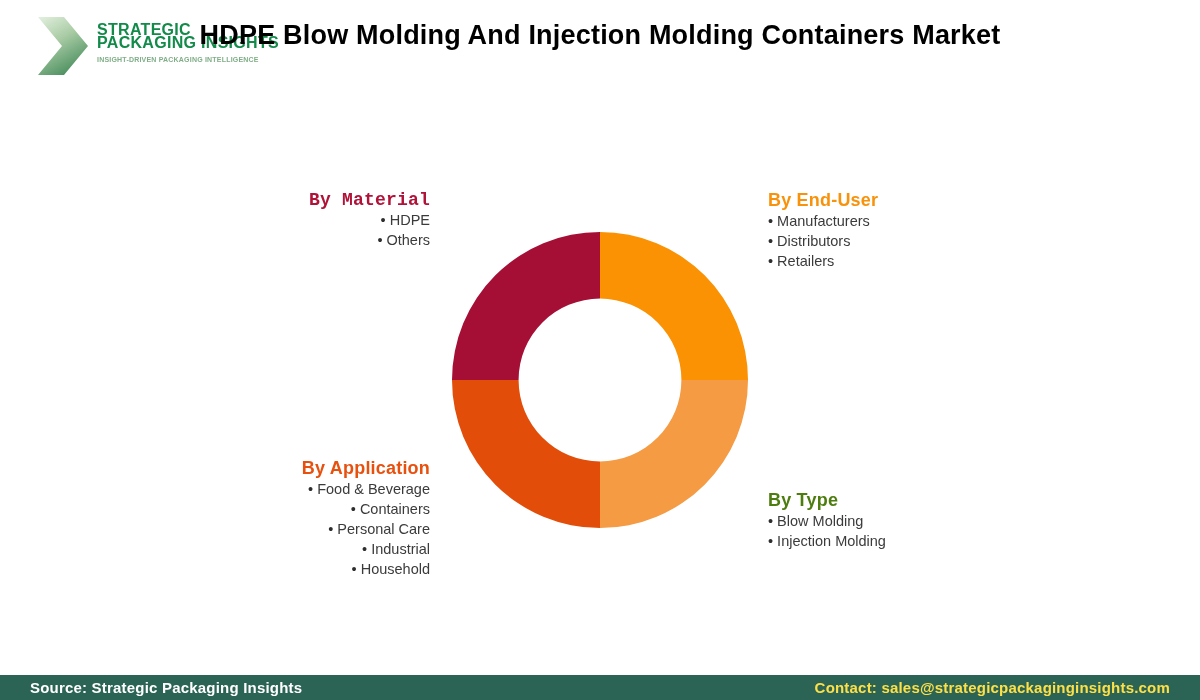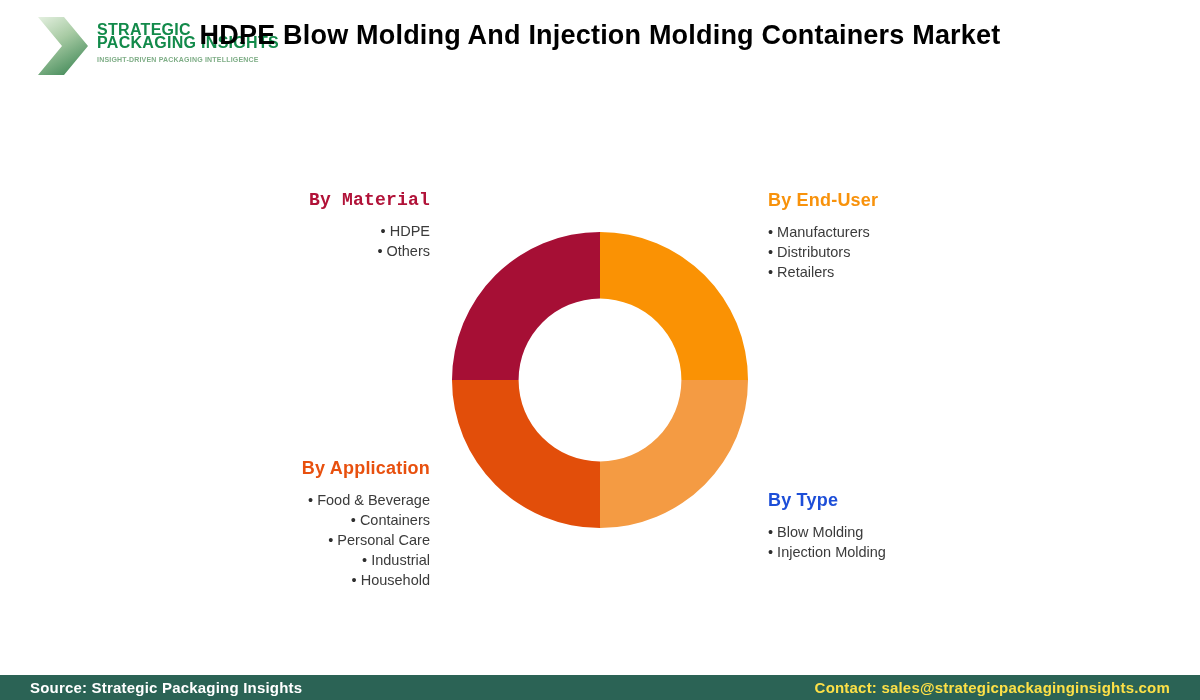--- a/index.html
+++ b/index.html
@@ -26,21 +26,21 @@
     text-align: center; font-size: 27px; font-weight: 700;
     letter-spacing: 0.2px;
   }
 
   
   .donut-wrap { position: absolute; left: 450px; top: 230px; width: 300px; height: 300px; }
 
   
   .seg-label { position: absolute; }
   .seg-label h2 { font-size: 18px; font-weight: 700; letter-spacing: 0.2px; }
-  .seg-label ul { list-style: none; margin-top: 11px; }
+  .seg-label ul { list-style: none; margin-top: 0; }
   .seg-label li {
     font-size: 14.5px; line-height: 20px; color: #3b3b3b; font-weight: 500;
   }
   .seg-label li::before { content: "\2022\00a0"; color: #2e2e2e; }
   .seg-label.right { text-align: right; }
   .seg-label.left  { text-align: left; }
   #sec-material    { top: 190px; right: 770px; }
   #sec-end-user    { top: 190px; left: 768px; }
   #sec-application { top: 458px; right: 770px; }
   #sec-type        { top: 490px; left: 768px; }
@@ -97,21 +97,21 @@
     <ul>
         <li>Food &amp; Beverage</li>
         <li>Containers</li>
         <li>Personal Care</li>
         <li>Industrial</li>
         <li>Household</li>
       </ul>
   </section>
 
   <section class="seg-label left" id="sec-type">
-    <h2 style="color: #1d4ed8;">By Type</h2>
+    <h2 style="color: #4d7c0f;">By Type</h2>
     <ul>
         <li>Blow Molding</li>
         <li>Injection Molding</li>
       </ul>
   </section>
 
   <footer class="footer-bar" style="background-color: rgb(43, 99, 85);">
     <span style="color: rgb(255, 255, 255);">Source: Strategic Packaging Insights</span>
     <span style="color: #fde047;">Contact: sales@strategicpackaginginsights.com</span>
   </footer>

